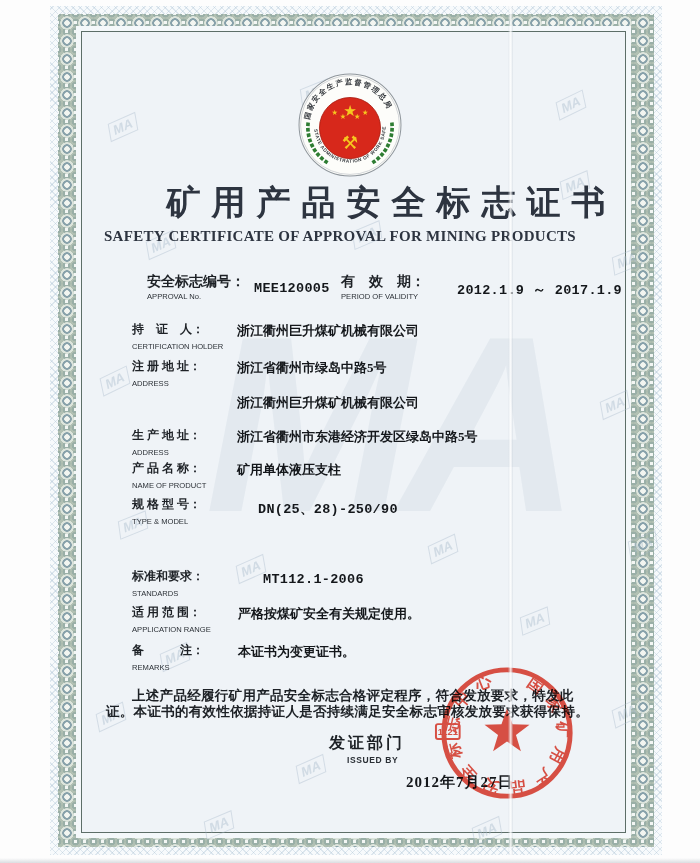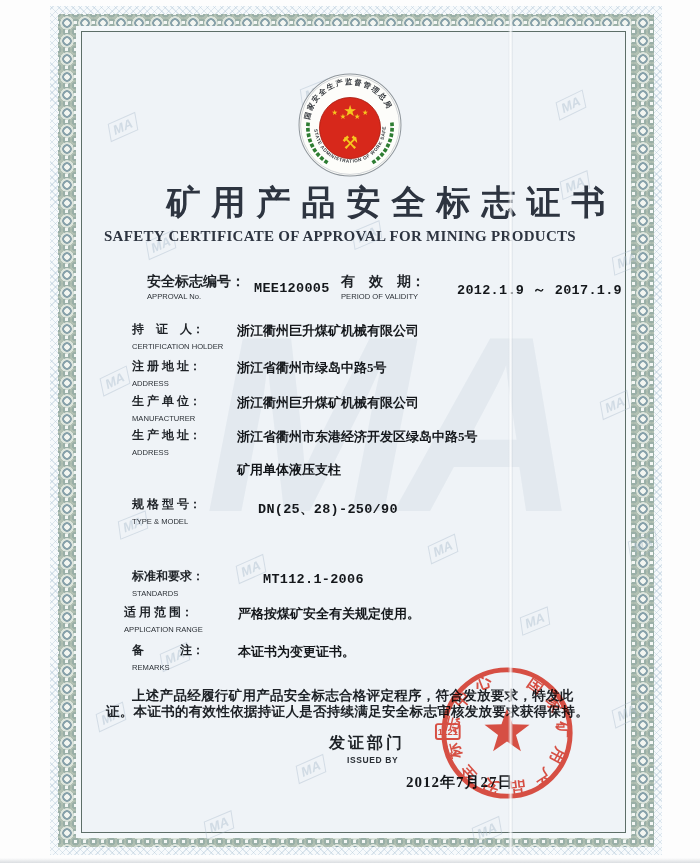--- a/index.html
+++ b/index.html
@@ -162,47 +162,47 @@
     <div class="lblen">CERTIFICATION HOLDER</div>
   </div>
   <div class="abs val" style="left:237px;top:322px">浙江衢州巨升煤矿机械有限公司</div>
 
   <div class="abs" style="left:132px;top:357px">
     <div class="lblzh">注 册 地 址：</div>
     <div class="lblen">ADDRESS</div>
   </div>
   <div class="abs val" style="left:237px;top:359px">浙江省衢州市绿岛中路5号</div>
 
-  <div class="abs" style="left:132px;top:392px">
-    <div class="lblzh">生 产 单 位：</div>
-    <div class="lblen">MANUFACTURER</div>
-  </div>
   <div class="abs val" style="left:237px;top:394px">浙江衢州巨升煤矿机械有限公司</div>
 
   <div class="abs" style="left:132px;top:426px">
     <div class="lblzh">生 产 地 址：</div>
     <div class="lblen">ADDRESS</div>
   </div>
   <div class="abs val" style="left:237px;top:428px">浙江省衢州市东港经济开发区绿岛中路5号</div>
 
+  <div class="abs" style="left:132px;top:459px">
+    <div class="lblzh">产 品 名 称：</div>
+    <div class="lblen">NAME OF PRODUCT</div>
+  </div>
   <div class="abs val" style="left:237px;top:461px">矿用单体液压支柱</div>
 
   <div class="abs" style="left:132px;top:495px">
     <div class="lblzh">规 格 型 号：</div>
     <div class="lblen">TYPE &amp; MODEL</div>
   </div>
   <div class="abs val-mono" style="left:237px;top:500px">DN(25、28)-250/90</div>
 
   <div class="abs" style="left:132px;top:567px">
     <div class="lblzh">标准和要求：</div>
     <div class="lblen">STANDARDS</div>
   </div>
   <div class="abs val-mono" style="left:242px;top:572px">MT112.1-2006</div>
 
-  <div class="abs" style="left:124px;top:603px">
+  <div class="abs" style="left:132px;top:603px">
     <div class="lblzh">适 用 范 围：</div>
     <div class="lblen">APPLICATION RANGE</div>
   </div>
   <div class="abs val" style="left:238px;top:605px">严格按煤矿安全有关规定使用。</div>
 
   <div class="abs" style="left:132px;top:641px">
     <div class="lblzh">备　　　注：</div>
     <div class="lblen">REMARKS</div>
   </div>
   <div class="abs val" style="left:238px;top:643px">本证书为变更证书。</div>

